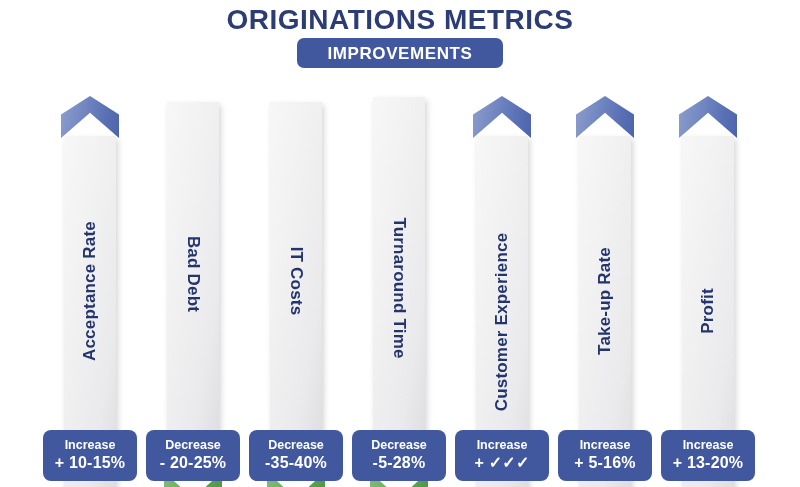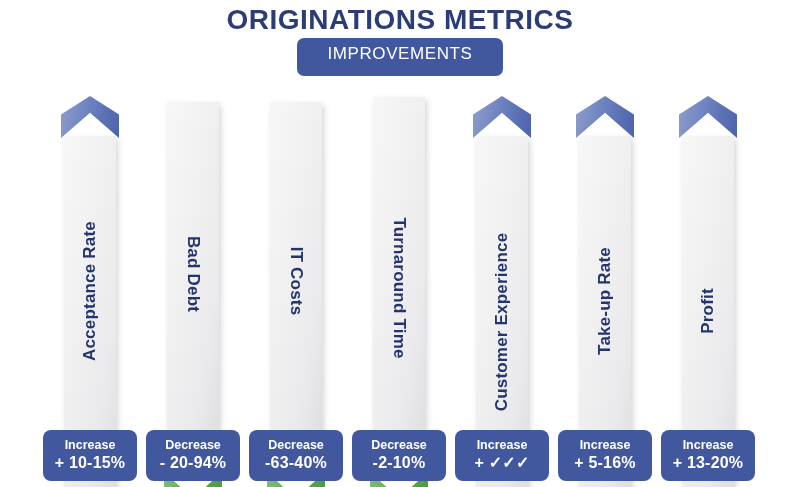--- a/index.html
+++ b/index.html
@@ -40,23 +40,23 @@
     left: 0;
     width: 800px;
     display: flex;
     justify-content: center;
   }
 
   .subtitle-pill {
     background: #41589f;
     color: #ffffff;
     font-size: 17px;
-    font-weight: 400;
+    font-weight: 700;
     letter-spacing: 0.6px;
-    padding: 6px 30px 12px 30px;
+    padding: 6px 30px 4px 30px;
     border-radius: 7px;
   }
 
   
   #columns {
     position: absolute;
     top: 96px;
     left: 0;
     width: 800px;
     height: 391px;
@@ -170,41 +170,41 @@
           <span class="badge-val">+ 10-15%</span>
         </div>
       </div>
       <div class="column dir-down" style="left: 145px;">
         <div class="bar" style="top: 6px; height: 372px;">
           <span class="bar-label" style="margin-top: -28px;">Bad Debt</span>
         </div>
         <div class="arrow-down" style="top: 376px;"></div>
         <div class="badge">
           <span class="badge-dir">Decrease</span>
-          <span class="badge-val">- 20-94%</span>
+          <span class="badge-val">- 20-25%</span>
         </div>
       </div>
       <div class="column dir-down" style="left: 248px;">
         <div class="bar" style="top: 6px; height: 372px;">
           <span class="bar-label" style="margin-top: -14px;">IT Costs</span>
         </div>
         <div class="arrow-down" style="top: 376px;"></div>
         <div class="badge">
           <span class="badge-dir">Decrease</span>
-          <span class="badge-val">-63-40%</span>
+          <span class="badge-val">-35-40%</span>
         </div>
       </div>
       <div class="column dir-down" style="left: 351px;">
         <div class="bar" style="top: 1px; height: 377px;">
           <span class="bar-label" style="margin-top: 5px;">Turnaround Time</span>
         </div>
         <div class="arrow-down" style="top: 376px;"></div>
         <div class="badge">
           <span class="badge-dir">Decrease</span>
-          <span class="badge-val">-2-10%</span>
+          <span class="badge-val">-5-28%</span>
         </div>
       </div>
       <div class="column dir-up" style="left: 454px;">
         <div class="arrow-up"></div>
         <div class="bar" style="top: 40px; height: 374px;">
           <span class="bar-label" style="margin-top: -2px;">Customer Experience</span>
         </div>
         <div class="badge">
           <span class="badge-dir">Increase</span>
           <span class="badge-val">+ ✓✓✓</span>

